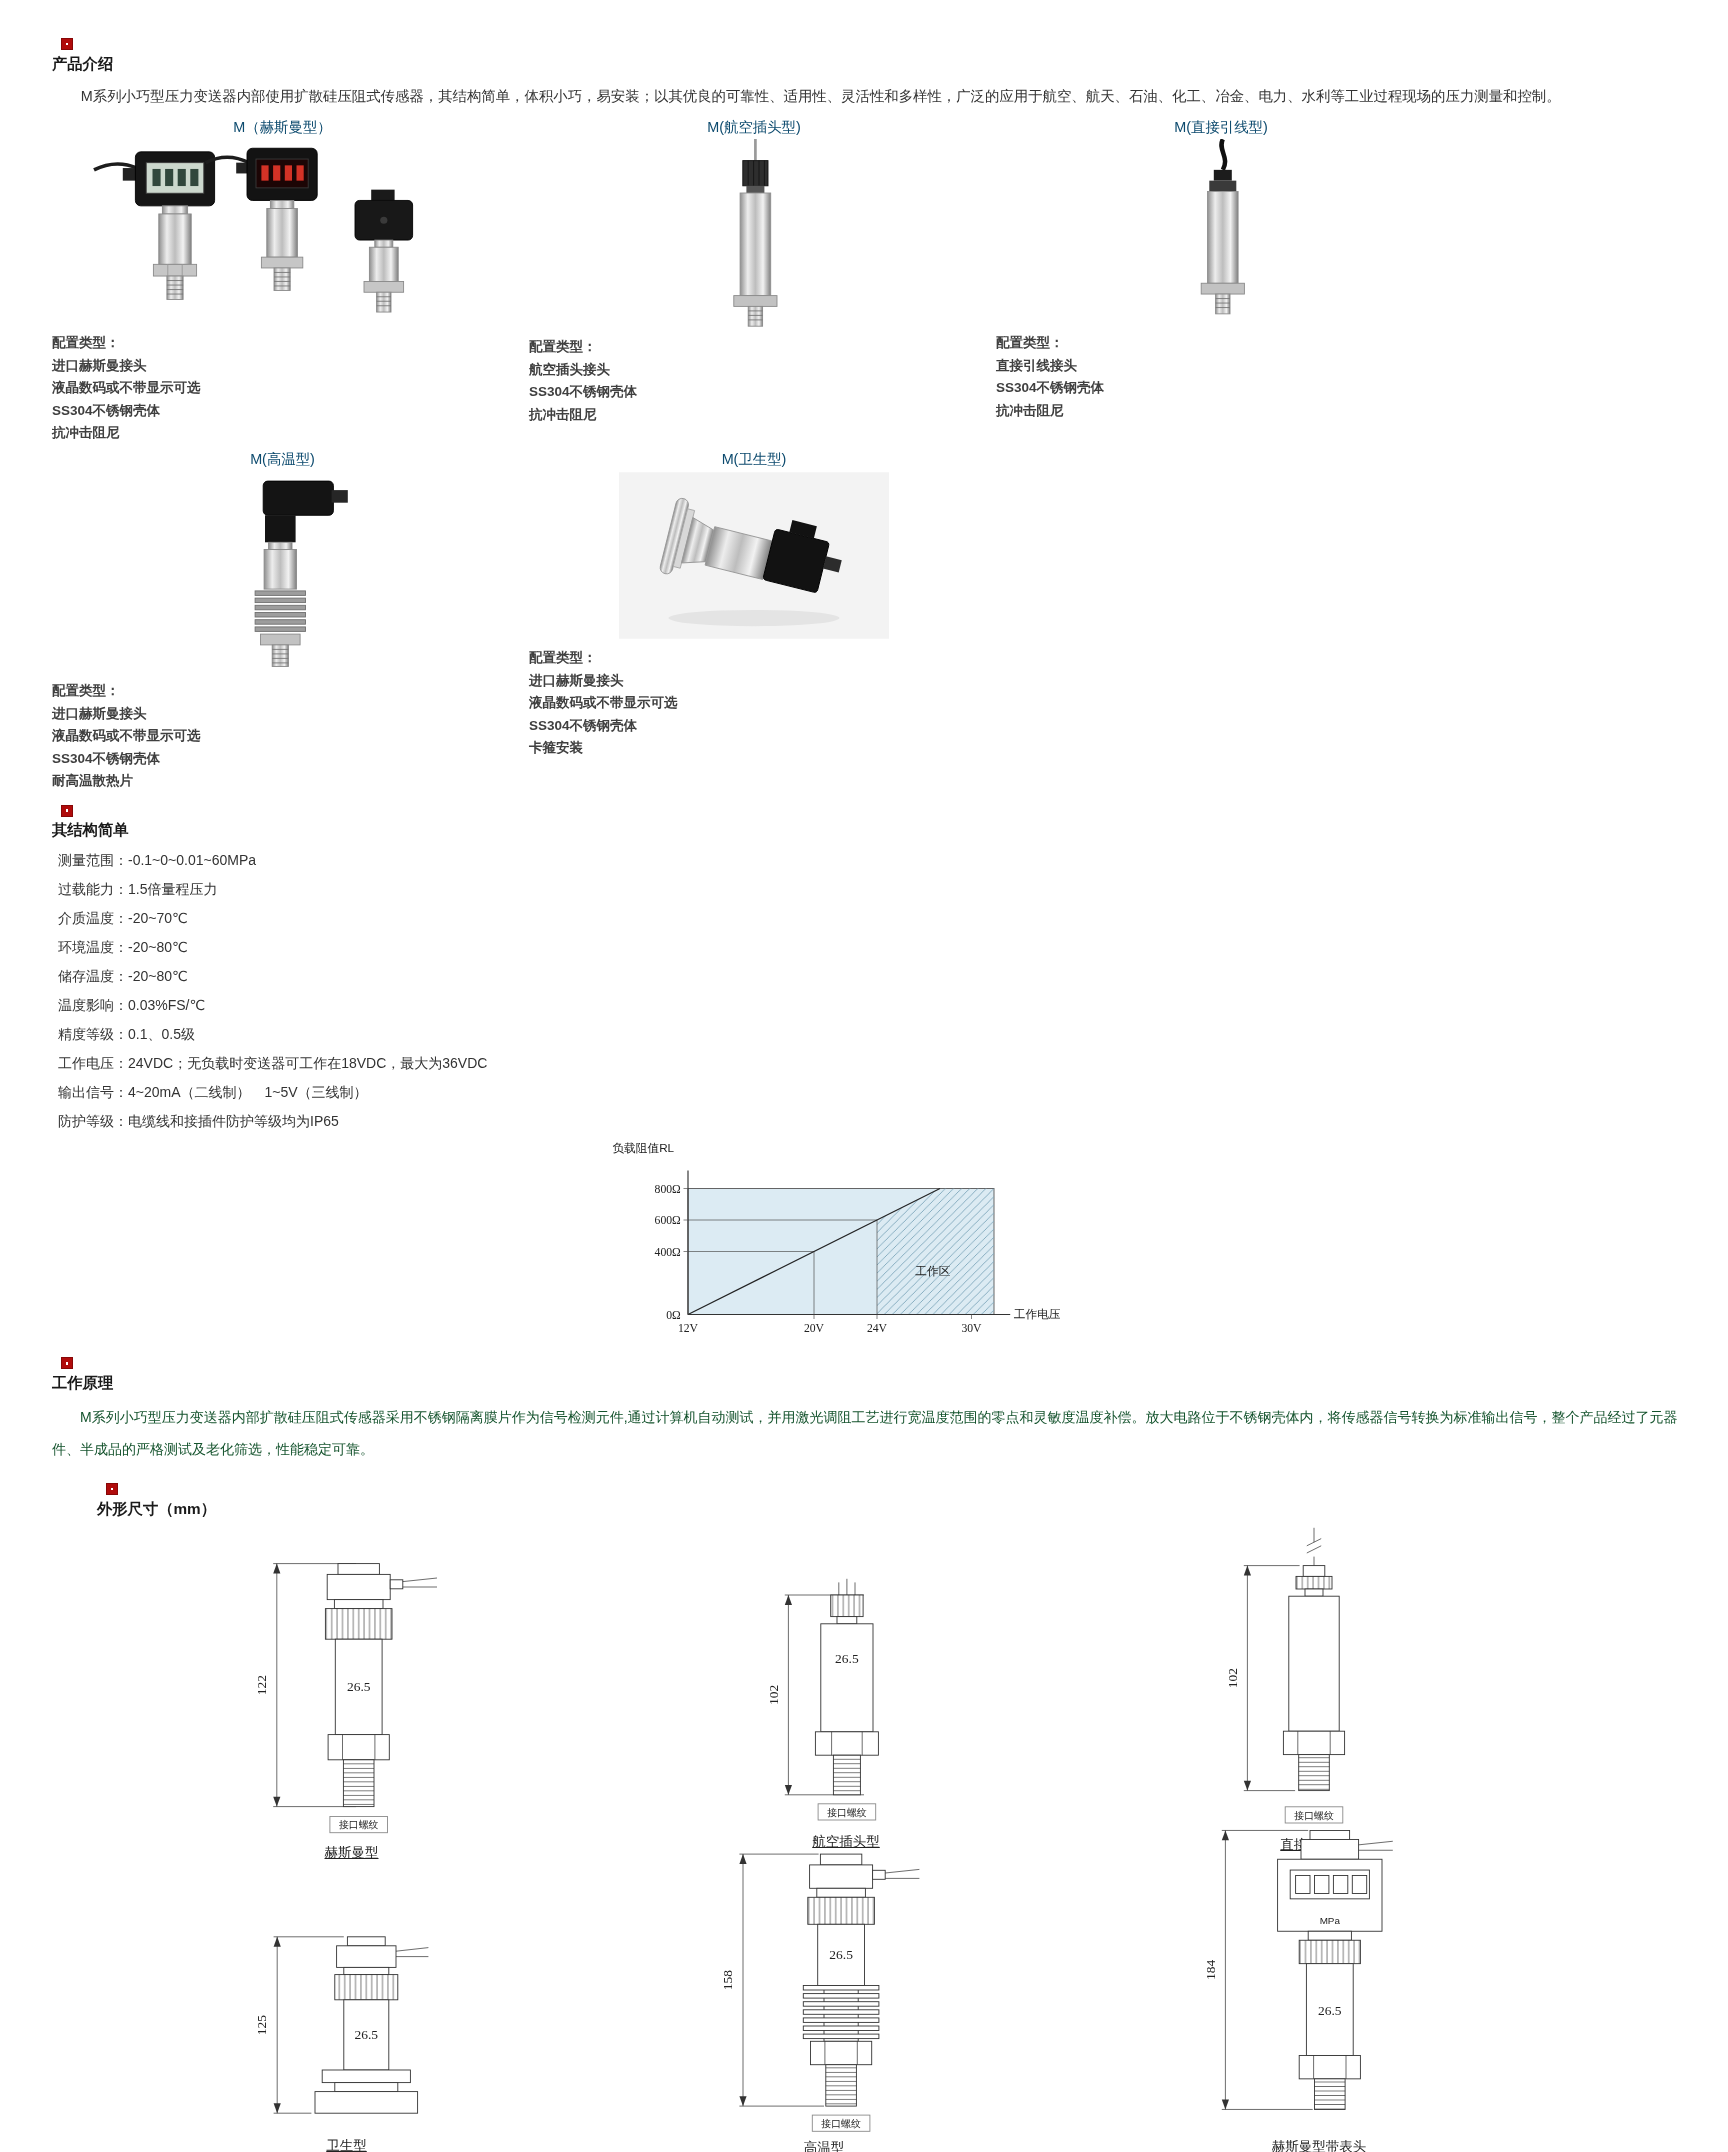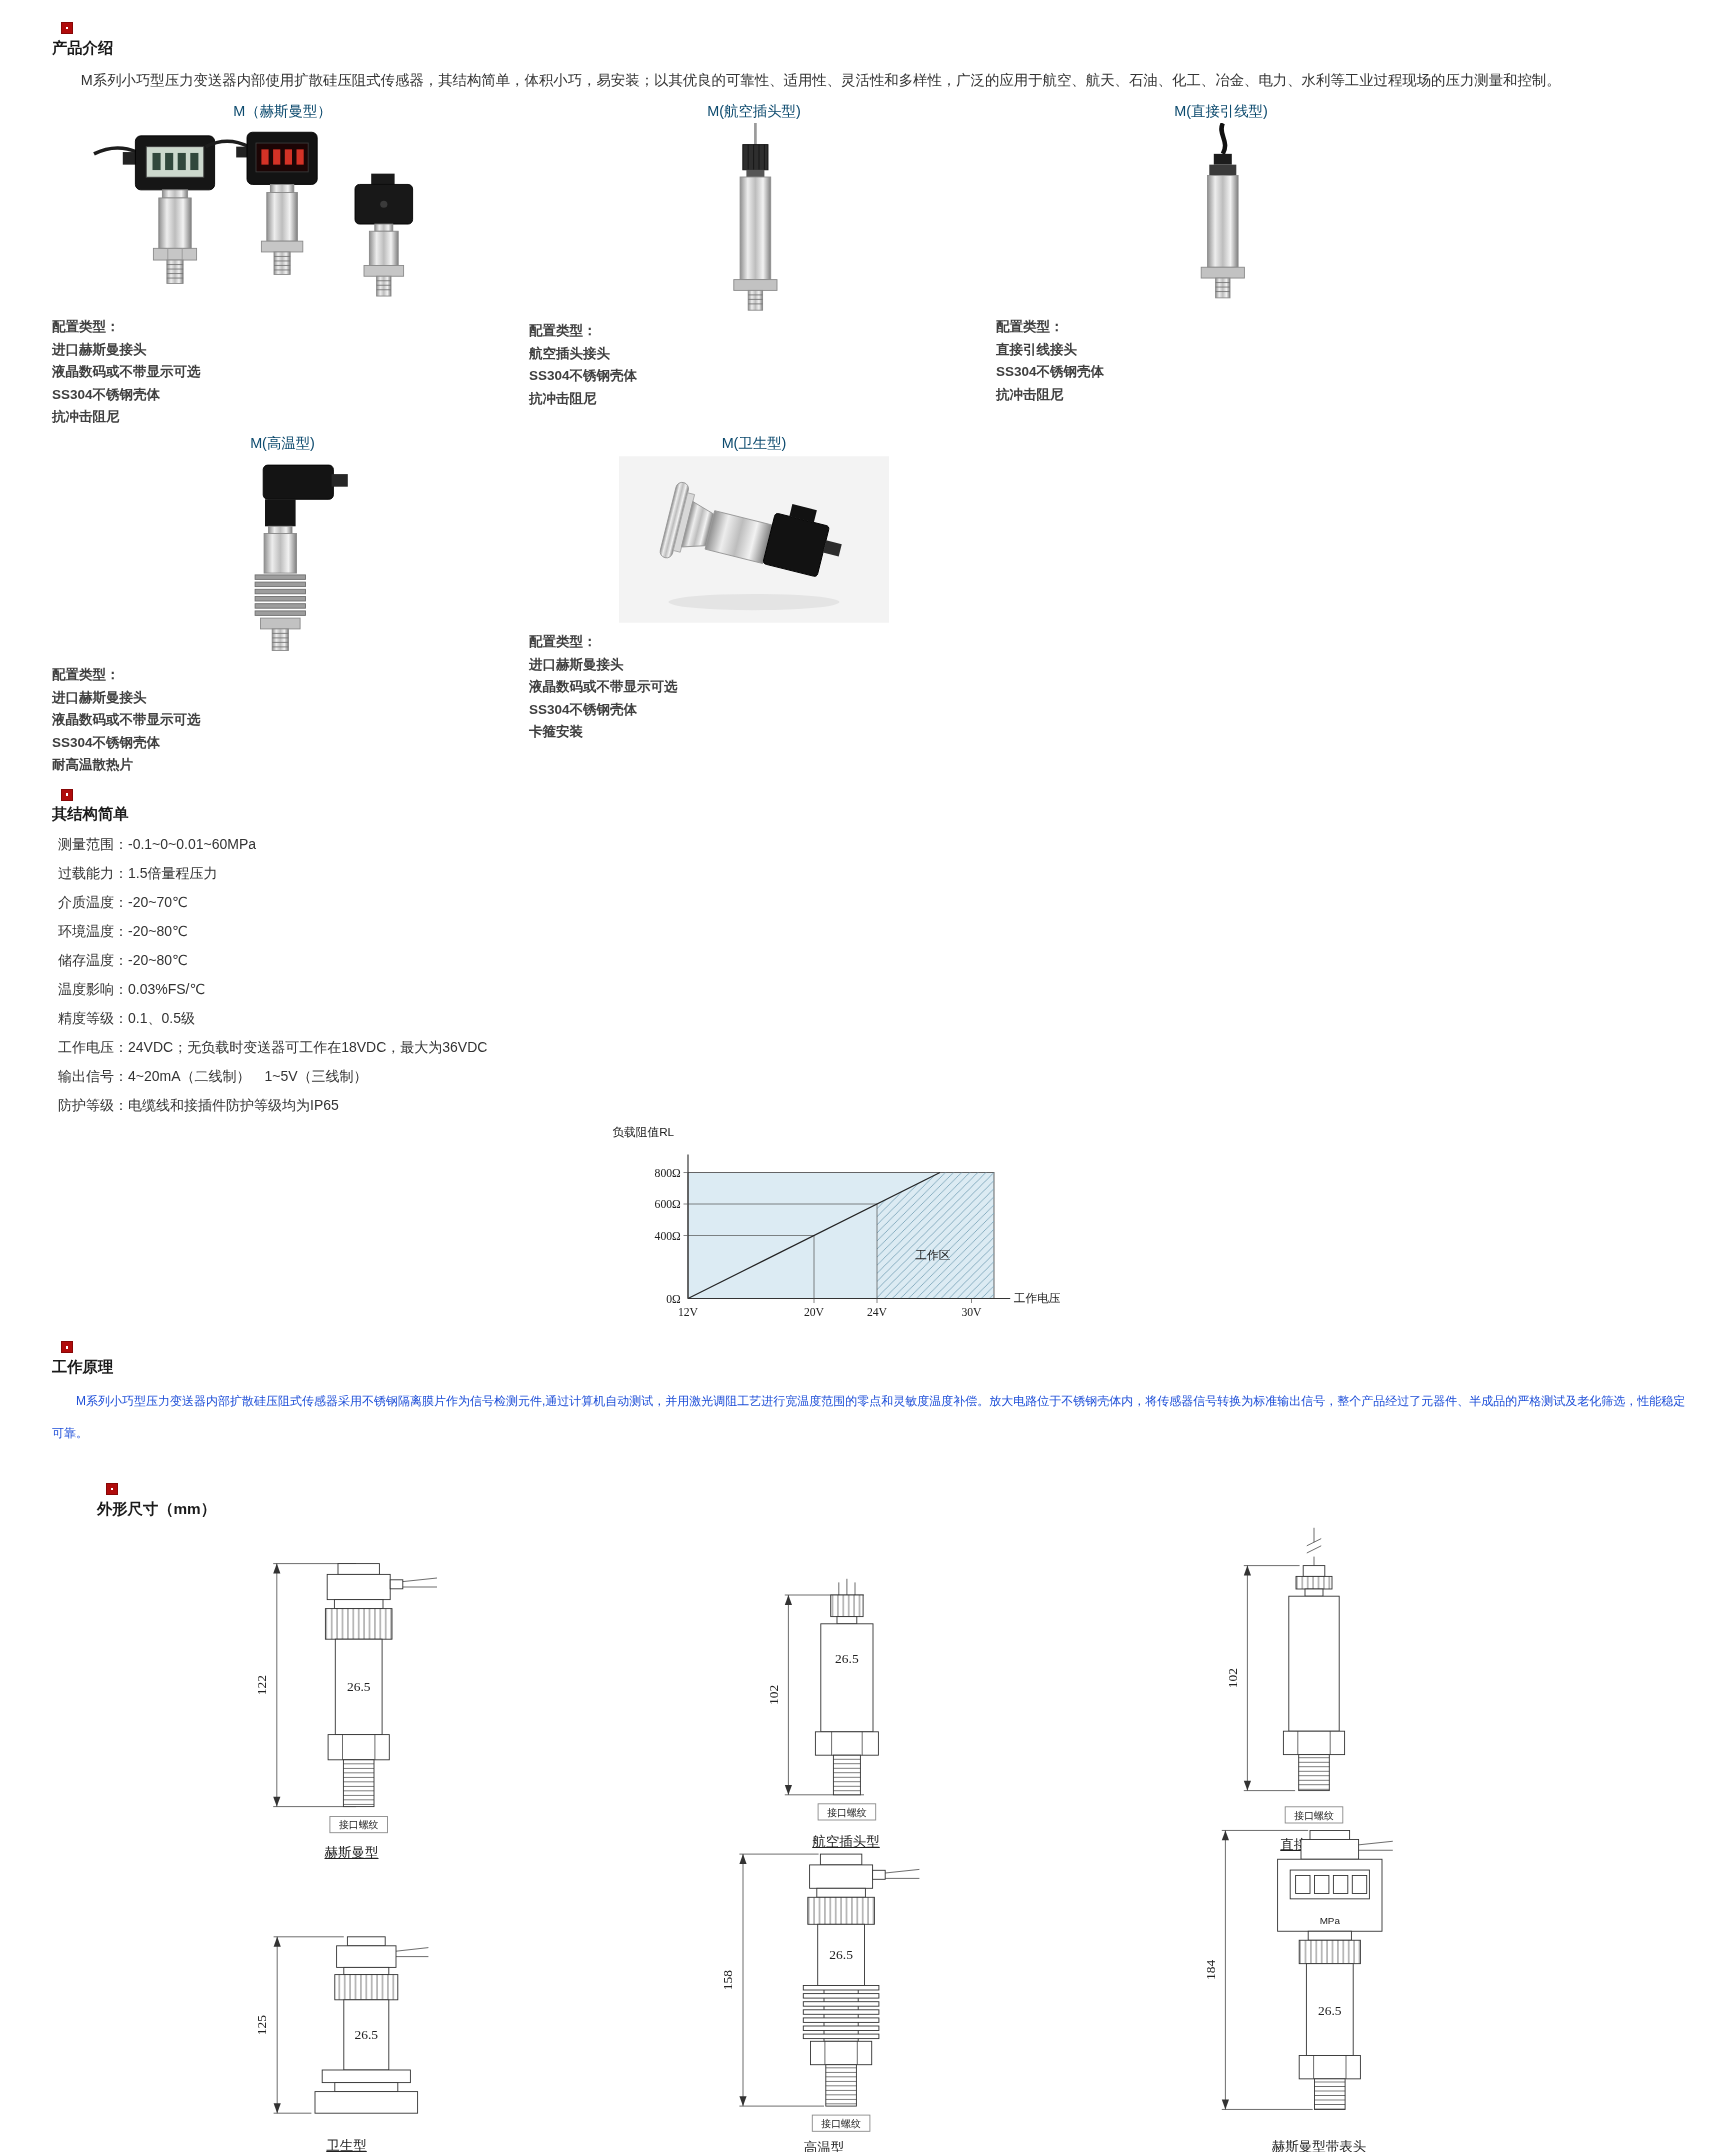--- a/index.html
+++ b/index.html
@@ -1,33 +1,33 @@
 <!DOCTYPE html>
 <html style="font-size:14.4px"><head>
 <meta charset="utf-8">
 <style>
   html,body{margin:0;padding:0;background:#fff;}
   body{font-family:"Liberation Sans","DejaVu Sans",sans-serif;color:#333;}
-  .page{width:1728px;height:2152px;overflow:hidden;background:#fff;position:relative;box-sizing:border-box;padding-top:22px;}
+  .page{width:1728px;height:2152px;overflow:hidden;background:#fff;position:relative;box-sizing:border-box;padding-top:38px;}
   .bullet{width:10px;height:10px;background:#b00b0b;border:0.9px solid #870707;margin:0 0 4.5px 61px;}
   .bullet .dot{display:block;width:2.7px;height:2.7px;background:#fff;margin:3.6px auto 0 auto;}
   .sec-title{margin:0 0 0 52px;font-size:15.3px;font-weight:bold;color:#1a1a1a;line-height:18px;}
   .intro-p{margin:12.6px 72px 0 52px;font-size:14.4px;line-height:23.4px;text-indent:2em;color:#333;}
   .prod-row{position:relative;}
   .row1{margin-top:9px;height:331px;}
   .row2{margin-top:1.8px;height:349px;}
   .prod-col{position:absolute;top:0;}
   .prod-title{text-align:center;font-size:14.4px;color:#0c4a6e;line-height:18px;margin-bottom:3.6px;}
   .photo-wrap{text-align:center;}
   .config{margin-top:5.4px;font-size:13.5px;line-height:22.5px;color:#404040;font-weight:bold;}
   .params{margin:7.2px 0 0 58px;}
   .param-line{font-size:14px;line-height:29px;color:#333;}
   .chart-wrap{margin:1.8px 0 0 43px;text-align:center;}
   .chart-caption{width:100%;text-align:center;font-size:13.5px;color:#222;line-height:18px;}
-  .principle-p{margin:9px 32px 0 52px;font-size:12px;line-height:32px;text-indent:2em;color:#1d4ed8;}
+  .principle-p{margin:9px 32px 0 52px;font-size:14px;line-height:32px;text-indent:2em;color:#14532d;}
   .dims-section{position:absolute;left:0;top:1483px;width:100%;margin-left:45px;}
   .dims-canvas{position:relative;height:630px;margin-top:5.4px;}
   .drawing{position:absolute;}
   .d-caption{text-align:center;font-size:13.5px;color:#222;text-decoration:underline;margin-top:1.8px;line-height:16px;}
   svg.line-art rect{fill:#fff;stroke:#333;stroke-width:1;}
   svg.line-art rect.hatchv{fill:url(#hatchV);}
   svg.line-art rect.hatchh{fill:url(#hatchH);}
   svg.line-art rect.lblbox{stroke:#8a8a8a;}
   svg.line-art line{stroke:#333;stroke-width:1;}
   svg.line-art line.thin{stroke-width:0.8;}

